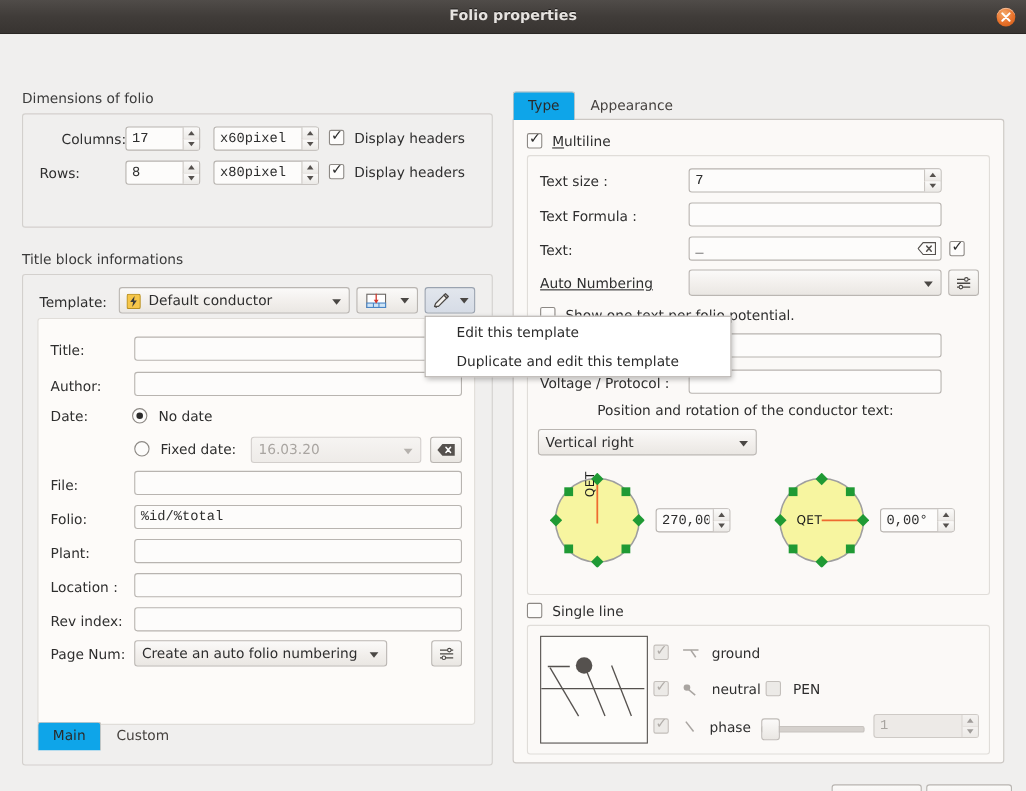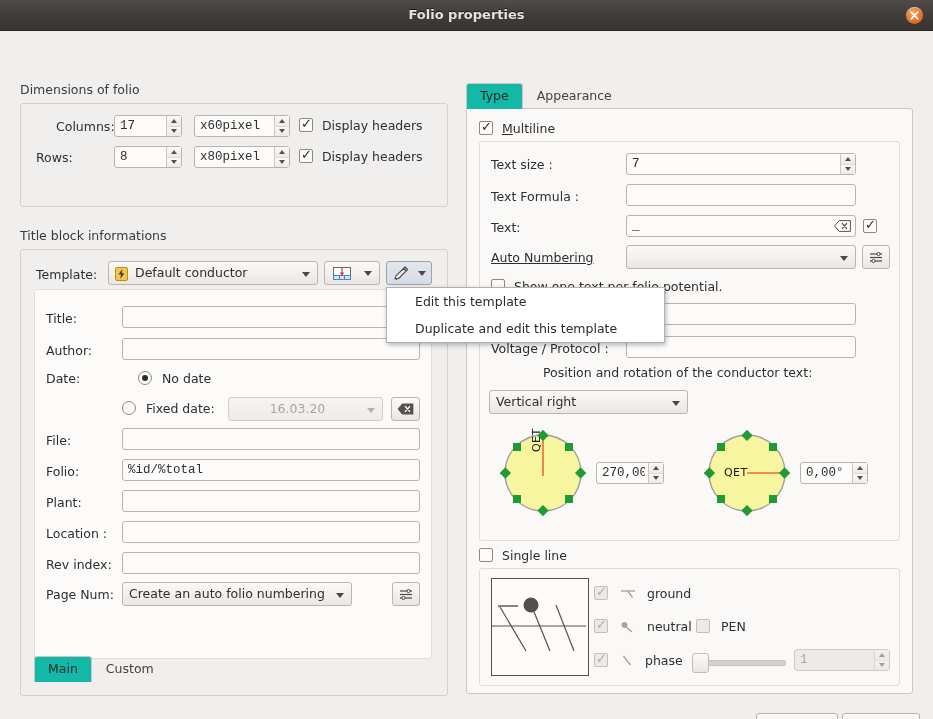--- a/index.html
+++ b/index.html
@@ -61,21 +61,21 @@
   .tri-u{width:0;height:0;border-left:3.5px solid transparent;border-right:3.5px solid transparent;border-bottom:4px solid #55514e;}
   .tri-d{width:0;height:0;border-left:3.5px solid transparent;border-right:3.5px solid transparent;border-top:4px solid #55514e;}
   
   .combo{
     box-sizing:border-box;position:relative;
     background:linear-gradient(to bottom,#fbfaf9 0%,#f2efec 55%,#eae7e3 100%);
     border:1px solid #bab6b2;border-radius:3px;height:24px;
     font-size:12.5px;color:#2e2e2e;line-height:22px;padding:0 22px 0 6px;
     white-space:nowrap;overflow:hidden;
   }
-  .combo.disabled{background:linear-gradient(to bottom,#f6f4f2,#eeebe8);color:#a9a5a1;border-color:#d2cecb;text-align:center;}
+  .combo.disabled{background:linear-gradient(to bottom,#f6f4f2,#eeebe8);color:#a9a5a1;border-color:#d2cecb;}
   .combo .arrow{
     position:absolute;right:7px;top:10px;
     width:0;height:0;border-left:4.5px solid transparent;border-right:4.5px solid transparent;border-top:5px solid #4a4744;
   }
   .combo.disabled .arrow{border-top-color:#b5b1ad;}
   
   .btn{
     box-sizing:border-box;display:inline-flex;align-items:center;justify-content:center;gap:4px;
     background:linear-gradient(to bottom,#fbfaf9 0%,#f3f1ee 50%,#e9e6e2 100%);
     border:1px solid #b9b5b1;border-radius:3px;
@@ -98,21 +98,21 @@
     background:#fdfcfb;border:1px solid #8d8985;border-radius:50%;position:relative;
   }
   .rdo .dot{position:absolute;left:3px;top:3px;width:6px;height:6px;border-radius:50%;background:#2b2b2b;}
   
   .tabstrip{position:absolute;display:flex;align-items:flex-end;}
   .tab{
     box-sizing:border-box;height:26px;line-height:24px;padding:0 13px;font-size:12.5px;
     border:1px solid #cbc7c3;border-bottom:none;border-radius:3px 3px 0 0;
     background:linear-gradient(to bottom,#eae7e3,#e2dfdb);color:#45413e;
   }
-  .tab.sel{background:#14b8a6;color:#2b2b2b;border-color:#cbc7c3;position:relative;z-index:3;}
+  .tab.sel{background:#0ea5e9;color:#2b2b2b;border-color:#cbc7c3;position:relative;z-index:3;}
   .panel{
     box-sizing:border-box;position:absolute;background:#fbf9f7;border:1px solid #cbc7c3;border-radius:0 3px 3px 3px;
   }
   .sunk{
     box-sizing:border-box;border:1px solid #e0ddd9;border-radius:3px;background:transparent;
   }
   
   .popup{
     position:absolute;background:#ffffff;border:1px solid #b4b0ac;
     box-shadow:1px 2px 5px rgba(0,0,0,.28);z-index:50;
@@ -241,21 +241,21 @@
 
   <div class="sunk" style="position:absolute;left:34px;top:258px;width:398px;height:370px;background:#fdfbf9;"></div>
 
   <div class="lbl" style="position:absolute;left:46px;top:280px;">Title:</div>
   <input class="inp" style="position: absolute; left: 122px; top: 275px; width: 298px;" value="">
 
   <div class="lbl" style="position:absolute;left:46px;top:312px;">Author:</div>
   <input class="inp" style="position: absolute; left: 122px; top: 307px; width: 298px;" value="">
 
   <div class="lbl" style="position:absolute;left:46px;top:340px;">Date:</div>
-  <div style="position:absolute;left:138px;top:340px;">
+  <div style="position:absolute;left:120px;top:340px;">
     <span class="rdo"><span class="dot"></span></span>
     <span class="lbl" style="margin-left:6px;">No date</span>
   </div>
   <div style="position:absolute;left:122px;top:370px;">
     <span class="rdo"></span>
     <span class="lbl" style="margin-left:6px;">Fixed date:</span>
   </div>
   <div class="combo disabled" style="position:absolute;left:228px;top:366px;width:155px;">
     <span>16.03.20</span>
     <span class="arrow"></span>

